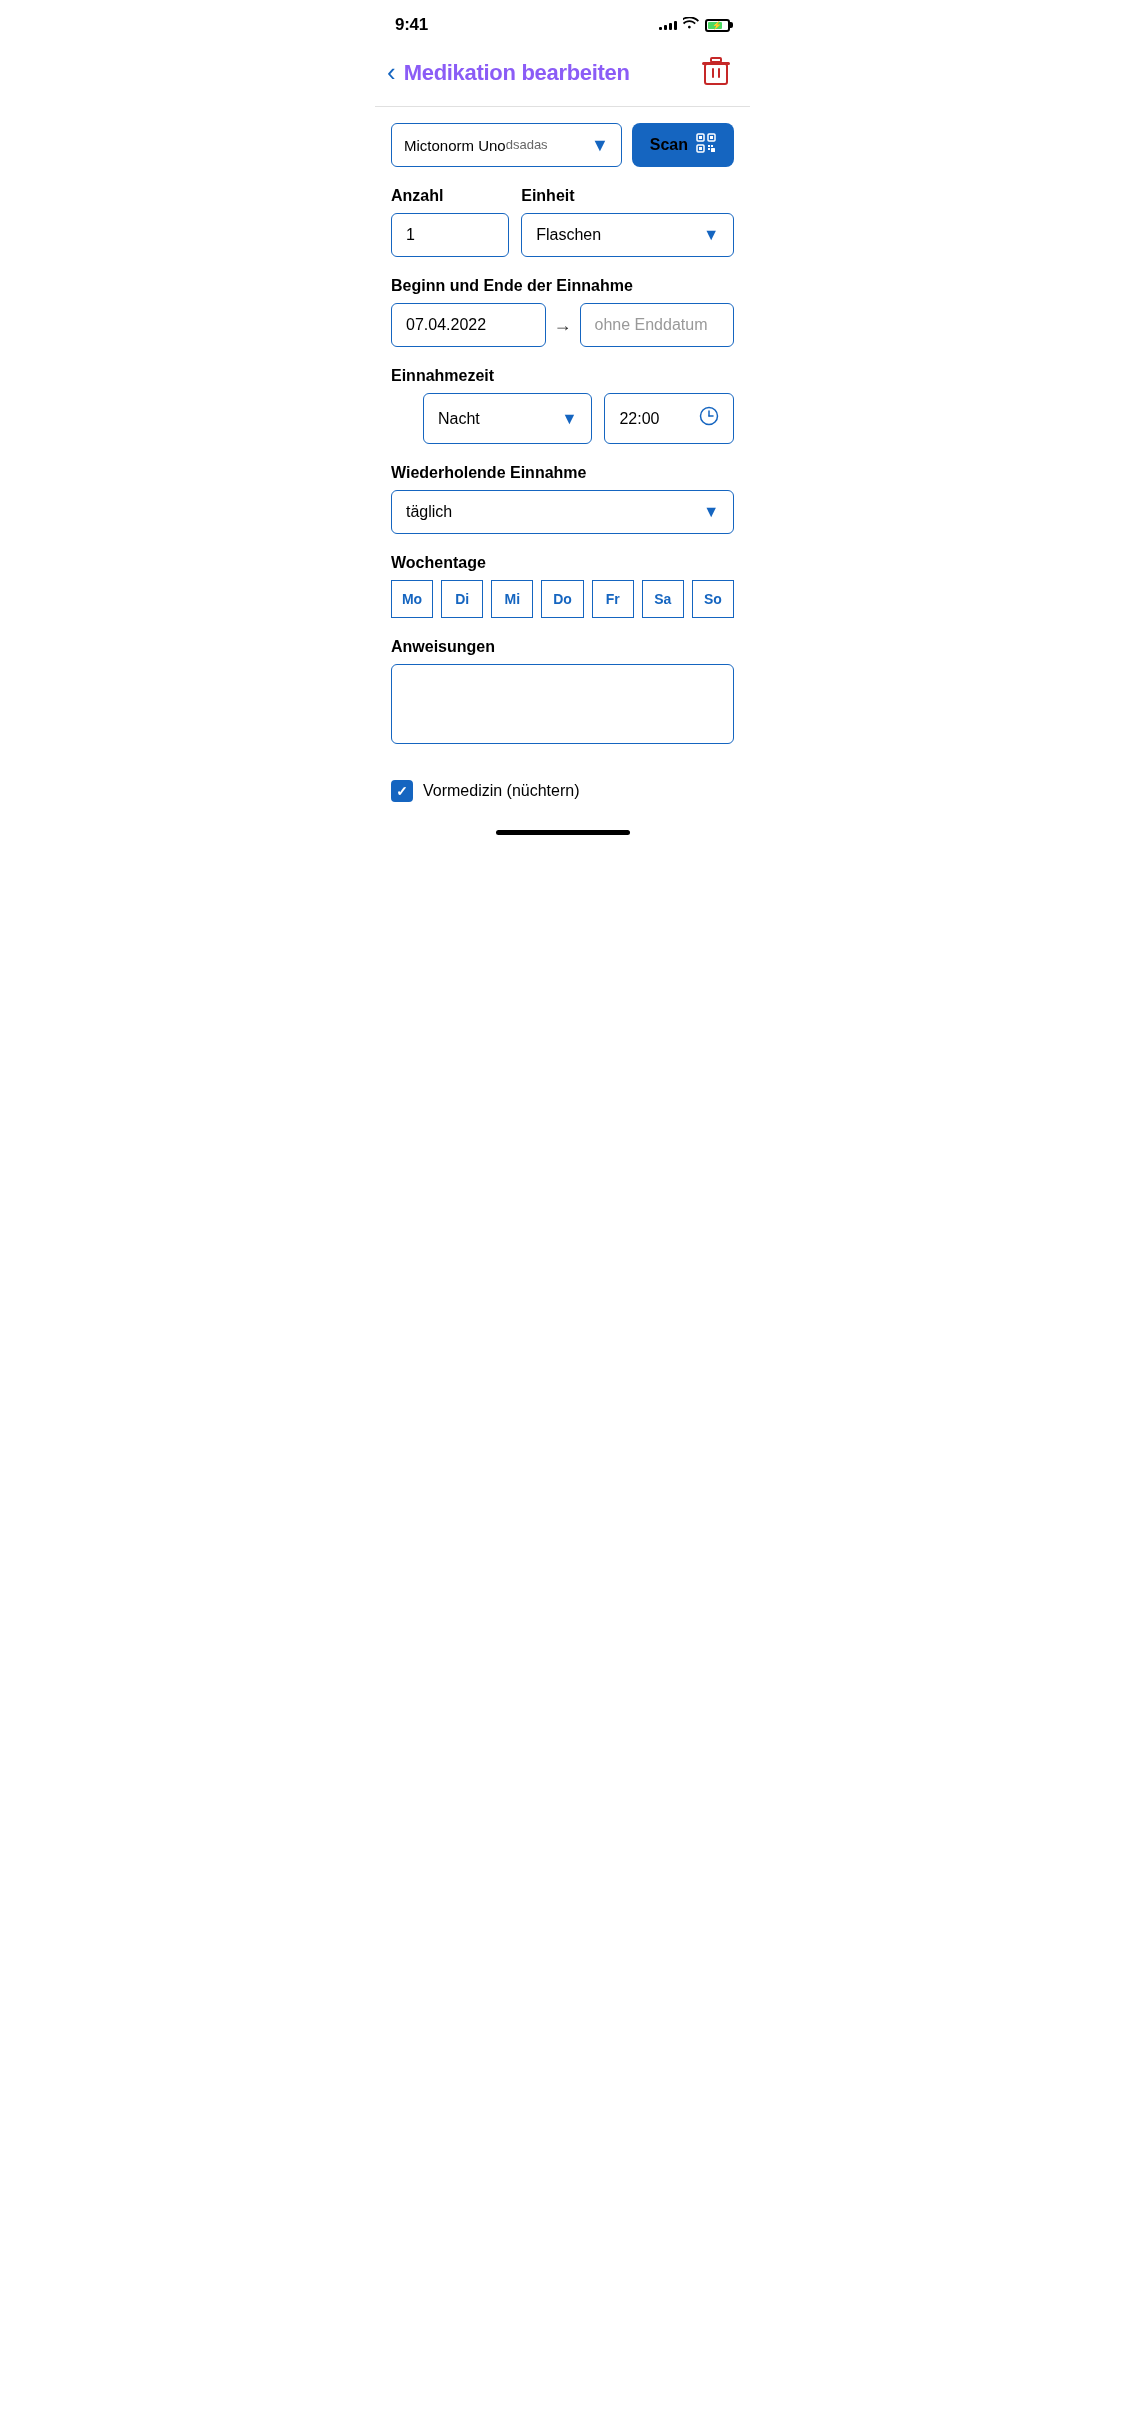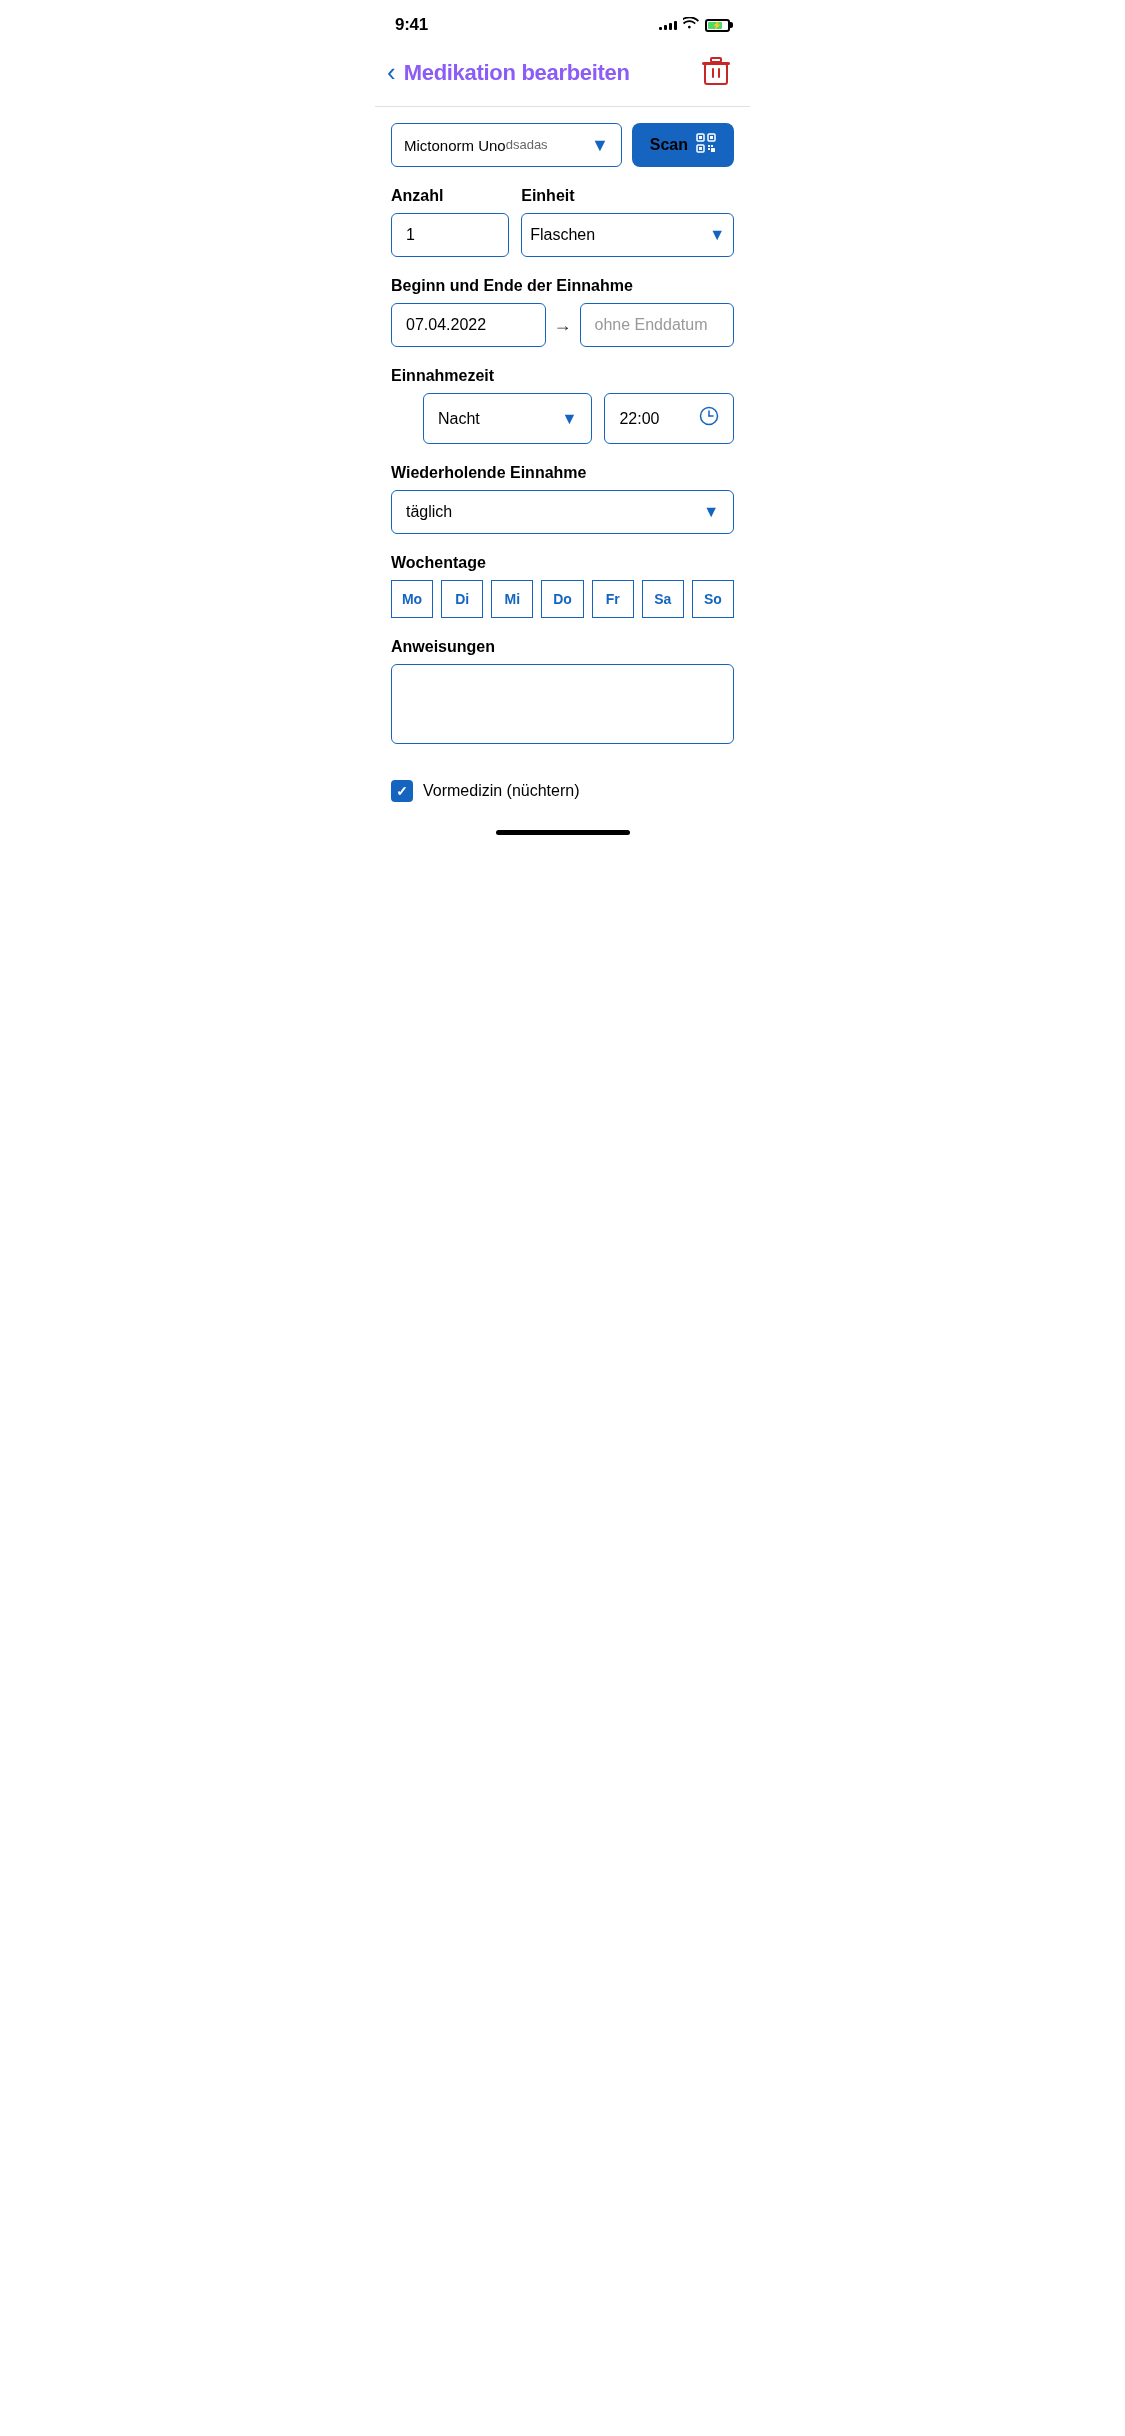--- a/index.html
+++ b/index.html
@@ -241,21 +241,21 @@
       padding: 12px 14px;
       font-size: 16px;
       color: #000;
       width: 100%;
       background: #fff;
     }
 
     .select-input {
       border: 1.5px solid #1565C0;
       border-radius: 6px;
-      padding: 12px 8px;
+      padding: 12px 14px;
       font-size: 16px;
       color: #000;
       width: 100%;
       background: #fff;
       display: flex;
       align-items: center;
       justify-content: space-between;
       cursor: pointer;
     }
 

